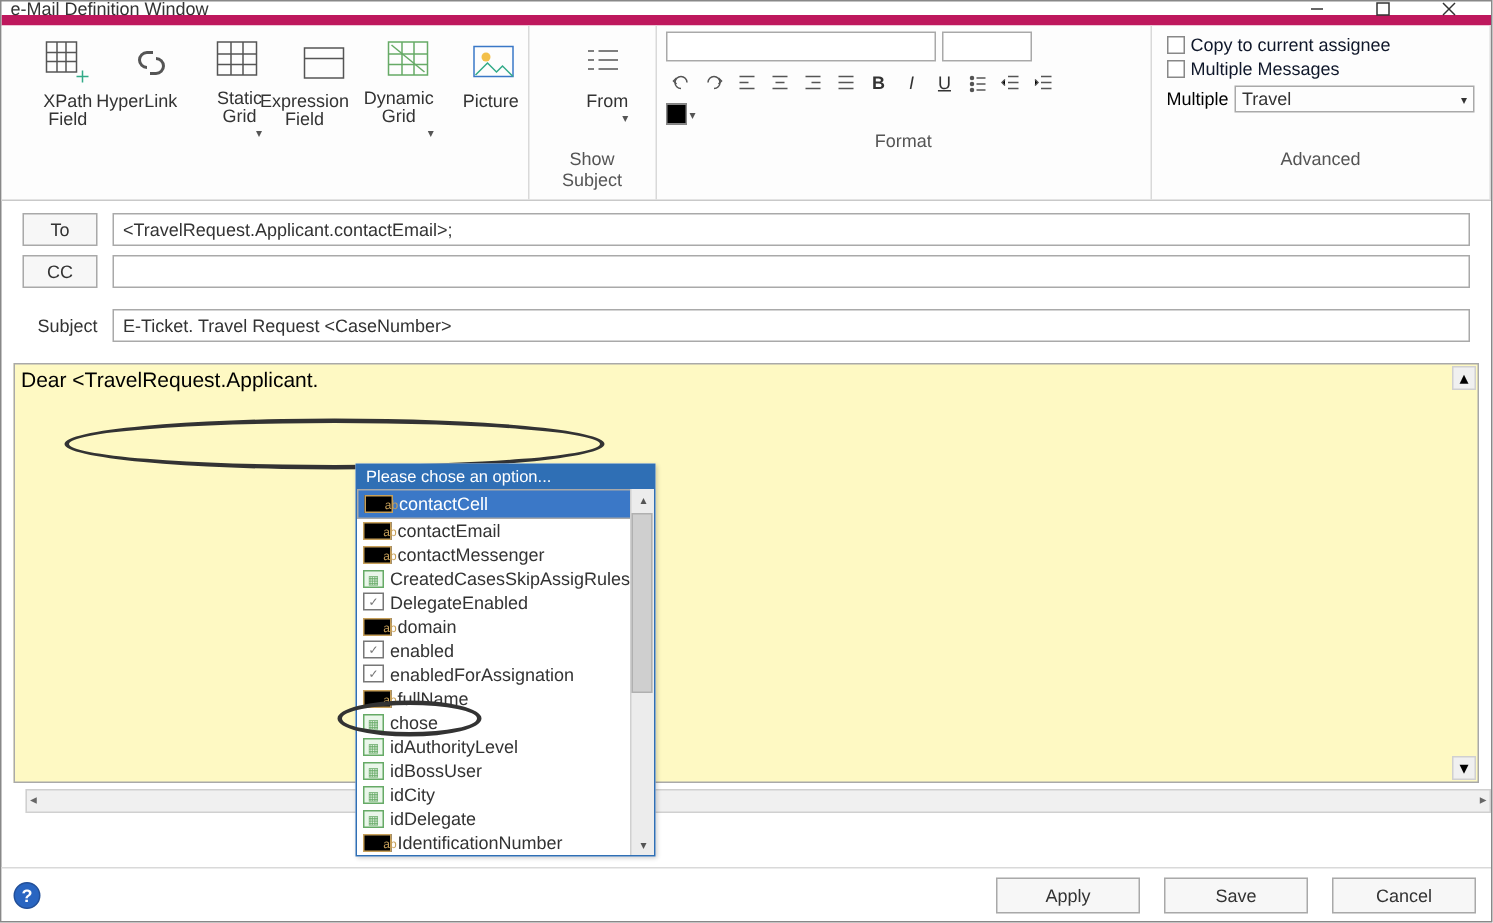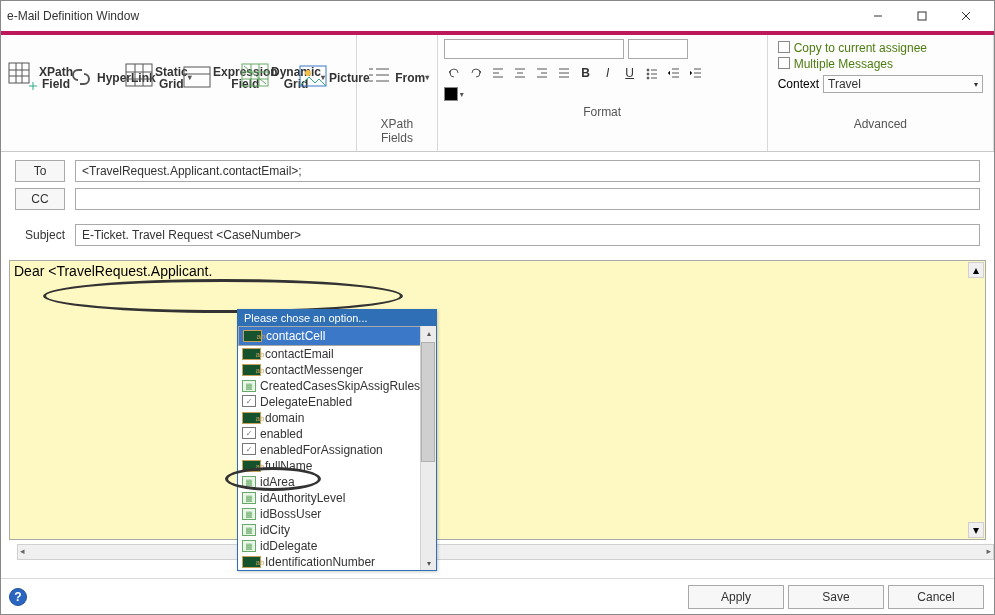--- a/index.html
+++ b/index.html
@@ -1,44 +1,44 @@
 <!DOCTYPE html>
 <html><head>
 <meta charset="utf-8">
 <style>
   * { box-sizing: border-box; font-family: "Segoe UI", Tahoma, sans-serif; font-size: 12px; }
   body { margin: 0; background: #fff; width: 995px; height: 615px; overflow: hidden; border: 1px solid #888; position: relative; }
 
   
-  .titlebar { height: 34px; display: flex; align-items: center; padding: 0 6px; border-bottom: 4px solid #be185d; }
+  .titlebar { height: 16px; display: flex; align-items: center; padding: 0 6px; border-bottom: 7px solid #be185d; }
   .titlebar .title { flex: 1; color: #333; }
   .winbtn { width: 44px; height: 28px; display: flex; align-items: center; justify-content: center; color: #333; }
   .winbtn svg { width: 10px; height: 10px; stroke: #333; stroke-width: 1; fill: none; }
 
   
   .ribbon { display: flex; border-bottom: 1px solid #c9c9c9; background: #fdfdfd; }
   .ribbon-group { display: flex; flex-direction: column; border-right: 1px solid #d9d9d9; padding: 4px 6px 0 6px; }
   .ribbon-row { display: flex; align-items: flex-start; gap: 2px; }
-  .big-btn { width: 56px; height: 74px; display: flex; flex-direction: row; align-items: center; justify-content: flex-start; padding-top: 4px; color: #333; text-align: center; line-height: 12px; font-weight: bold; }
+  .big-btn { width: 56px; height: 74px; display: flex; flex-direction: column; align-items: flex-end; justify-content: flex-start; padding-top: 4px; color: #333; text-align: center; line-height: 12px; }
   .big-btn .icn { width: 34px; height: 34px; display:flex; align-items:center; justify-content:center; margin-bottom:2px; }
   .big-btn .drop { font-size: 8px; color:#555; }
   .group-label { text-align: center; color: #555; font-size: 12px; padding: 4px 0 6px 0; }
 
   
   .fmt-top { display:flex; gap:4px; align-items:center; }
   .sel { border:1px solid #a9a9a9; background:#fff; height:20px; }
   .sel.font { width:180px; }
   .sel.size { width:60px; }
   .fmt-icons { display:flex; gap:2px; align-items:center; margin-top:4px; flex-wrap:wrap; }
   .ico { width:20px; height:20px; display:flex; align-items:center; justify-content:center; color:#555; }
   .ico svg { width:14px; height:14px; }
   .color-swatch { width:14px; height:14px; background:#000; border:1px solid #888; }
   .color-drop { width:8px; font-size:8px; color:#555; }
   .advanced-col { padding:6px 10px; flex:1; }
-  .chk { display:flex; align-items:flex-start; gap:4px; color:#4d7c0f; margin-bottom:2px; }
+  .chk { display:flex; align-items:center; gap:4px; color:#0f172a; margin-bottom:2px; }
   .chk .box { width:12px; height:12px; border:1px solid #888; background:#fff; }
   .ctx-row { display:flex; align-items:center; gap:4px; margin-top:2px; }
   .ctx-sel { border:1px solid #a9a9a9; height:18px; width:160px; padding:0 4px; display:flex; align-items:center; justify-content:space-between; color:#333; }
 
   
   .fields { padding: 8px 14px 4px 14px; }
   .field-row { display:flex; align-items:center; margin-bottom:6px; }
   .field-btn { width:50px; height:22px; border:1px solid #a9a9a9; display:flex; align-items:center; justify-content:center; color:#333; margin-right:10px; background:#f7f7f7;}
   .field-lbl { width:50px; text-align:right; margin-right:10px; color:#333; }
   .field-input { flex:1; height:22px; border:1px solid #a9a9a9; padding:0 6px; color:#333; display:flex; align-items:center; }
@@ -54,29 +54,29 @@
   .oval1 { position:absolute; left:42px; top:278px; width:360px; height:34px; border:3px solid #333; border-radius:50%/50%; pointer-events:none; }
   .oval2 { position:absolute; left:224px; top:466px; width:96px; height:24px; border:3px solid #333; border-radius:50%/50%; pointer-events:none; z-index:6; }
 
   
   .popup { position:absolute; left:236px; top:308px; width:200px; border:1px solid #2f6fb5; background:#fff; box-shadow:1px 1px 3px rgba(0,0,0,.2); z-index:5;}
   .popup-head { background:#2f6fb5; color:#fff; padding:2px 6px; font-size:11px; overflow:hidden; white-space:nowrap; }
   .popup-list { max-height:268px; overflow:hidden; position:relative; }
   .popup-item { display:flex; align-items:center; gap:4px; padding:1px 4px; color:#333; font-size:12px; }
   .popup-item.sel { background:#3b78c7; color:#fff; }
   .popup-item .picon { width:14px; height:12px; border:1px solid #7aa; display:flex;align-items:center;justify-content:center; font-size:8px; color:#7aa; background:#eef; }
-  .popup-item .picon.ab { border-color:#c7a05a; color:#c7a05a; background:#14532d;padding-left:17px; }
+  .popup-item .picon.ab { border-color:#c7a05a; color:#c7a05a; background:#000000;padding-left:17px; }
   .popup-item .picon.chk { border-color:#777; color:#777; background:#fff; }
   .popup-item .picon.tbl { border-color:#6a6; color:#6a6; background:#eaf6ea; }
   .popup-scroll { position:absolute; right:0; top:0; bottom:0; width:16px; background:#ececec; border-left:1px solid #d0d0d0;}
   .popup-thumb { position:absolute; right:1px; top:16px; width:14px; height:120px; background:#cfcfcf; border:1px solid #b0b0b0;}
   .popup-arrow { position:absolute; width:14px; height:14px; display:flex;align-items:center;justify-content:center; font-size:8px; color:#555;}
 
   
-  .bottom { position:absolute; left:0; right:0; bottom:0; height:36px; border-top:1px solid #d9d9d9; display:flex; align-items:center; justify-content:flex-end; padding:0 10px; gap:4px; background:#fff;}
+  .bottom { position:absolute; left:0; right:0; bottom:0; height:36px; border-top:1px solid #d9d9d9; display:flex; align-items:center; justify-content:flex-end; padding:0 10px; gap:16px; background:#fff;}
   .btn { width:96px; height:24px; border:1px solid #a9a9a9; display:flex; align-items:center; justify-content:center; color:#333; background:#f7f7f7;}
   .help { position:absolute; left:8px; bottom:8px; width:18px; height:18px; border-radius:50%; background:#2965c1; color:#fff; display:flex;align-items:center;justify-content:center; font-weight:bold; border:1px solid #235099;}
 
   
   .big-btn svg { width:32px; height:32px; }
 </style>
 </head>
 <body>
 
 <div class="titlebar">
@@ -189,21 +189,21 @@
               <line x1="6" y1="14" x2="10" y2="14"></line>
               <line x1="13" y1="14" x2="26" y2="14"></line>
               <line x1="6" y1="20" x2="10" y2="20"></line>
               <line x1="13" y1="20" x2="26" y2="20"></line>
             </svg>
           </span>
         <span>From</span>
         <span class="drop">▾</span>
       </div>
     </div>
-    <div class="group-label">XPath Fields</div>
+    <div class="group-label">Show Subject</div>
   </div>
 
   <div class="ribbon-group" style="min-width:330px">
     <div class="fmt-top">
       <div class="sel font"></div>
       <div class="sel size"></div>
     </div>
     <div class="fmt-icons">
       <div class="ico">
           <svg viewBox="0 0 14 14" fill="none" stroke="#555">
@@ -285,21 +285,21 @@
   <div class="ribbon-group advanced-col">
     <div class="chk">
         <span class="box"></span>
         <span>Copy to current assignee</span>
       </div>
     <div class="chk">
         <span class="box"></span>
         <span>Multiple Messages</span>
       </div>
     <div class="ctx-row">
-      <span>Context</span>
+      <span>Multiple</span>
       <div class="ctx-sel">
         <span>Travel</span>
         <span style="font-size:8px">▾</span>
       </div>
     </div>
     <div class="group-label" style="margin-top:20px">Advanced</div>
   </div>
 </div>
 
 <div class="fields">
@@ -373,21 +373,21 @@
       <div class="popup-item">
         <span class="picon chk">✓</span>
         <span>enabledForAssignation</span>
       </div>
       <div class="popup-item">
         <span class="picon ab">ab</span>
         <span>fullName</span>
       </div>
       <div class="popup-item">
         <span class="picon tbl">▦</span>
-        <span>idArea</span>
+        <span>chose</span>
       </div>
       <div class="popup-item">
         <span class="picon tbl">▦</span>
         <span>idAuthorityLevel</span>
       </div>
       <div class="popup-item">
         <span class="picon tbl">▦</span>
         <span>idBossUser</span>
       </div>
       <div class="popup-item">

